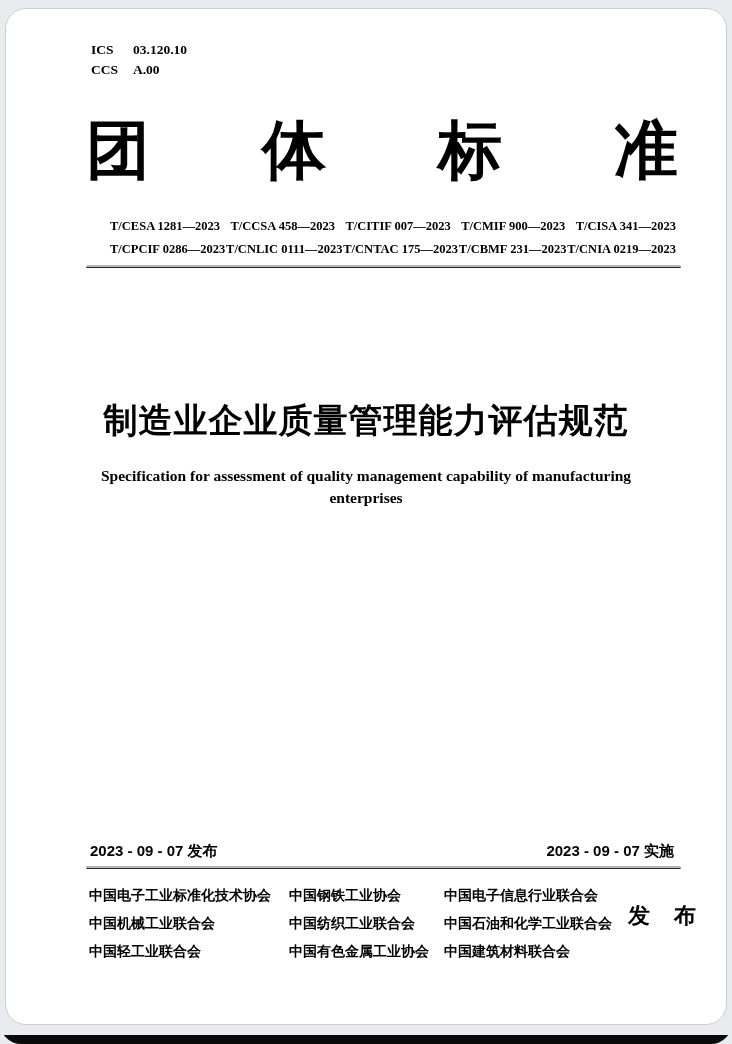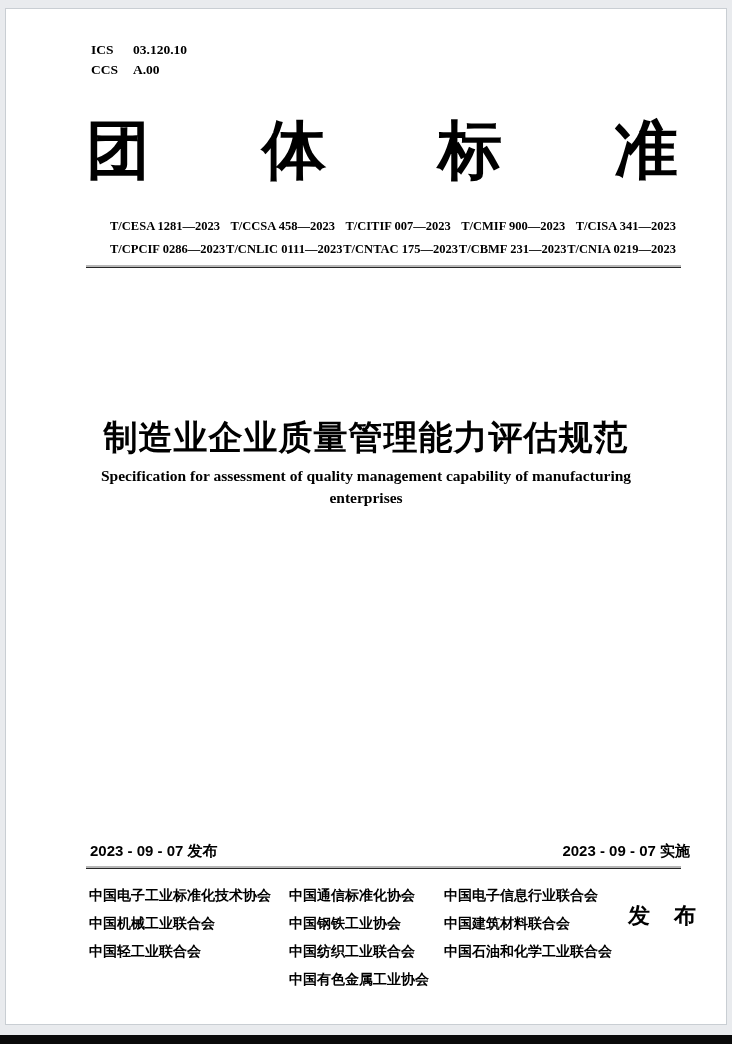--- a/index.html
+++ b/index.html
@@ -1,15 +1,15 @@
 <!DOCTYPE html>
 <html><head>
 <meta charset="utf-8">
 <style>
-  * { margin: 0; padding: 0; box-sizing: border-box; }
+  * { margin: 0; padding: 0; box-sizing: border-box; border-radius: 21px; }
   html, body { width: 732px; height: 1044px; }
   body {
     position: relative;
     background: #e9ebee;
     overflow: hidden;
     font-family: "Liberation Sans", "DejaVu Sans", sans-serif;
     color: #000;
   }
   .page {
     position: absolute;
@@ -61,41 +61,41 @@
     left: 80px; right: 45px;
     height: 3px;
     background: #262626;
     border-top: 2px solid #b7b7b7;
   }
   .rule1 { top: 256px; }
   .rule2 { top: 857px; }
   
   .title-zh {
     position: absolute;
-    left: 0; right: 0; top: 407px;
+    left: 0; right: 0; top: 390px;
     text-align: center;
     font-weight: bold;
     font-size: 34px;
     line-height: 42px;
     letter-spacing: 1px;
   }
   
   .title-en {
     position: absolute;
     left: 40px; right: 40px; top: 456px;
     text-align: center;
     font-family: "Liberation Serif", "DejaVu Serif", serif;
     font-weight: bold;
     font-size: 15.5px;
     line-height: 22px;
   }
   
   .dates {
     position: absolute;
-    left: 84px; right: 36px; top: 832px;
+    left: 84px; right: 52px; top: 832px;
     display: flex;
     justify-content: space-between;
     font-weight: bold;
     font-size: 15px;
     line-height: 20px;
     white-space: pre;
   }
   
   .orgs {
     position: absolute;
@@ -172,29 +172,28 @@
 
   <div class="rule rule2"></div>
 
   <div class="orgs">
     <div class="org-col1">
       <div>中国电子工业标准化技术协会</div>
       <div>中国机械工业联合会</div>
       <div>中国轻工业联合会</div>
     </div>
     <div class="org-col2">
-      <div>中国通信标准化协会</div>
       <div>中国钢铁工业协会</div>
       <div>中国纺织工业联合会</div>
       <div>中国有色金属工业协会</div>
     </div>
     <div class="org-col3">
       <div>中国电子信息行业联合会</div>
+      <div>中国石油和化学工业联合会</div>
       <div>中国建筑材料联合会</div>
-      <div>中国石油和化学工业联合会</div>
     </div>
   </div>
 
   <div class="publish-label">发 布</div>
 
 </div>
 
 <div class="bottom-bar"></div>
 
 </body></html>

